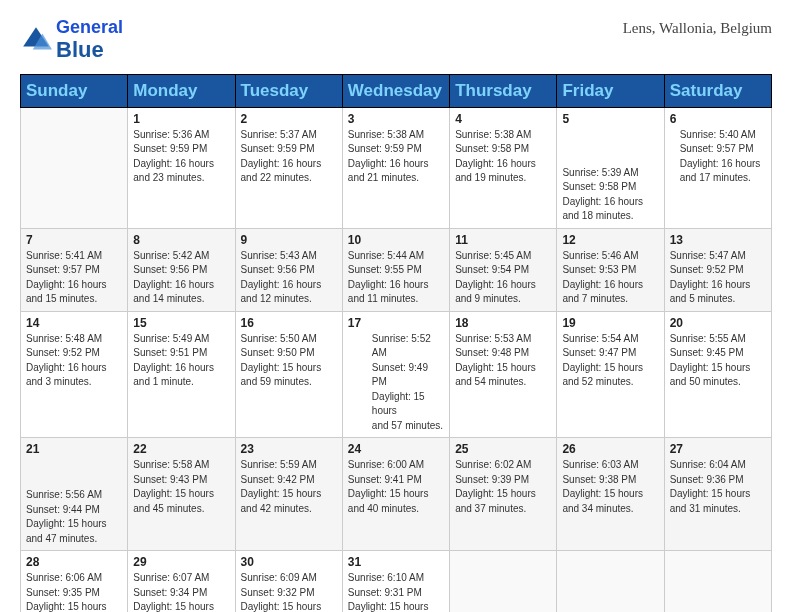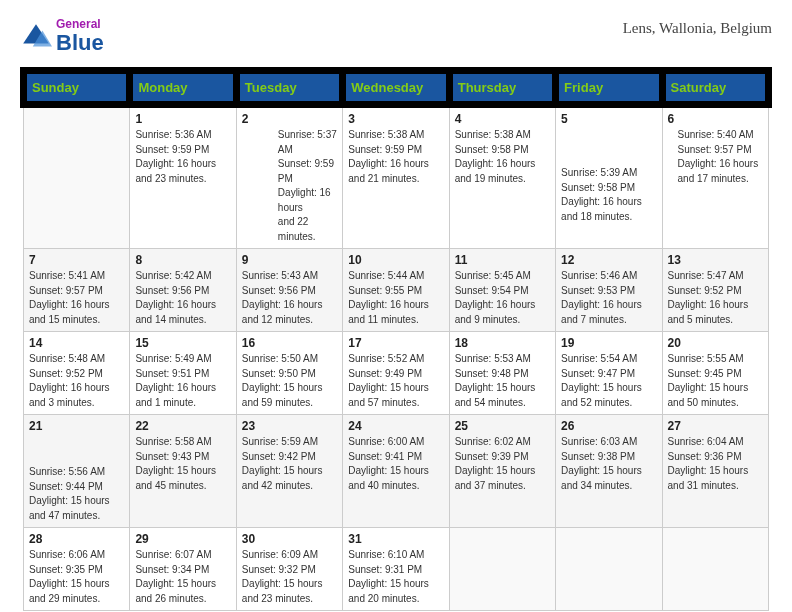--- a/index.html
+++ b/index.html
@@ -23,23 +23,23 @@
       display: flex;
       align-items: center;
       gap: 4px;
     }
     .logo-text {
       display: flex;
       flex-direction: column;
       line-height: 1.1;
     }
     .logo-general {
-      font-size: 12px;
-      font-weight: bold;
-      color: #a21caf;
+      font-size: 18px;
+      font-weight: bold;
+      color: #1d4ed8;
     }
     .logo-blue {
       font-size: 22px;
       font-weight: bold;
       color: #1a56a0;
     }
     .logo-icon {
       width: 32px;
       height: 32px;
     }
@@ -58,26 +58,26 @@
       margin-top: 2px;
       font-family: Liberation Serif, serif;
     }
     table {
       width: 100%;
       border-collapse: collapse;
       table-layout: fixed;
     }
     thead tr th {
       background-color: #1a56a0;
-      color: #84cc16;
-      font-size: 13px;
+      color: #7dd3fc;
+      font-size: 17px;
       font-weight: bold;
       padding: 6px 5px;
       text-align: left;
-      border: 7px solid #000000;
+      border: 1px solid #000000;
     }
     tbody tr td {
       border: 1px solid #ccc;
       vertical-align: top;
       padding: 4px 5px;
       font-size: 10.5px;
       color: #333;
       height: 78px;
     }
     .day-num {
@@ -139,21 +139,21 @@
           <td class="empty"></td>
           <td>
             <span class="day-num">1</span>
             <div class="day-info" style="white-space: pre-line;">Sunrise: 5:36 AM
 Sunset: 9:59 PM
 Daylight: 16 hours
 and 23 minutes.</div>
           </td>
           <td>
             <span class="day-num">2</span>
-            <div class="day-info" style="white-space: pre-line; margin-left: 36px;">Sunrise: 5:37 AM
+            <div class="day-info" style="white-space: pre-line;">Sunrise: 5:37 AM
 Sunset: 9:59 PM
 Daylight: 16 hours
 and 22 minutes.</div>
           </td>
           <td>
             <span class="day-num">3</span>
             <div class="day-info" style="white-space: pre-line;">Sunrise: 5:38 AM
 Sunset: 9:59 PM
 Daylight: 16 hours
 and 21 minutes.</div>
@@ -248,21 +248,21 @@
           </td>
           <td>
             <span class="day-num">16</span>
             <div class="day-info" style="white-space: pre-line;">Sunrise: 5:50 AM
 Sunset: 9:50 PM
 Daylight: 15 hours
 and 59 minutes.</div>
           </td>
           <td>
             <span class="day-num">17</span>
-            <div class="day-info" style="white-space: pre-line;">Sunrise: 5:52 AM
+            <div class="day-info" style="white-space: pre-line; margin-left: 24px;">Sunrise: 5:52 AM
 Sunset: 9:49 PM
 Daylight: 15 hours
 and 57 minutes.</div>
           </td>
           <td>
             <span class="day-num">18</span>
             <div class="day-info" style="white-space: pre-line;">Sunrise: 5:53 AM
 Sunset: 9:48 PM
 Daylight: 15 hours
 and 54 minutes.</div>

